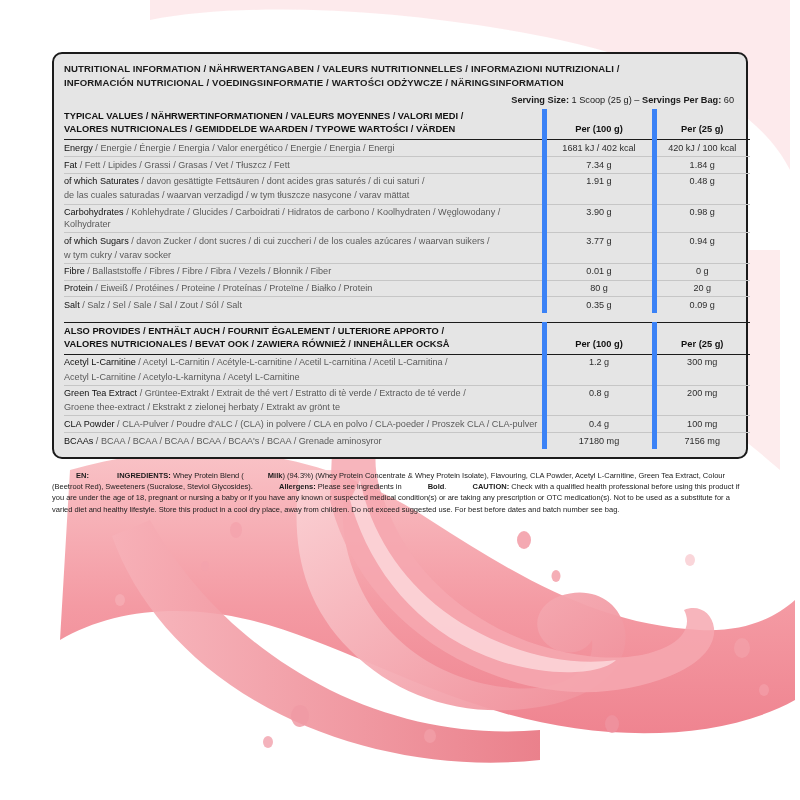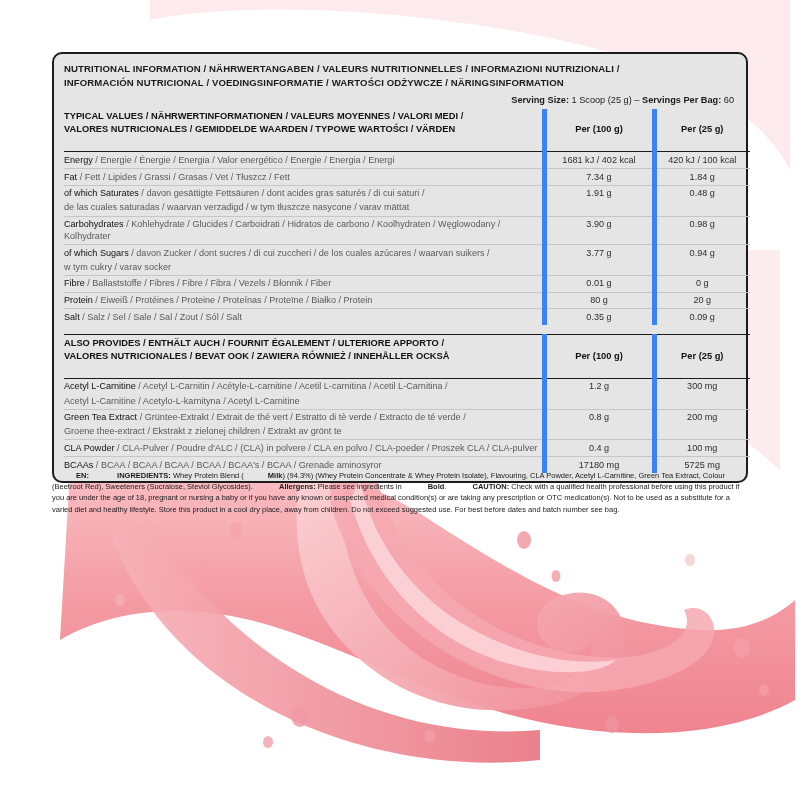--- a/index.html
+++ b/index.html
@@ -90,21 +90,21 @@
     border-left: 5px solid #3b82f6;
     padding-left: 6px;
   }
   td.val.last { padding-right: 2px; }
 
   
   tr.hdr td {
     font-weight: bold;
     font-size: 9.3px;
     color: #111111;
-    padding-bottom: 15px;
+    padding-bottom: 3px;
     line-height: 1.42;
   }
   tr.hdr td.val {
     font-weight: bold;
     vertical-align: bottom;
     color: #111111;
   }
   tr.hdr td.name { color: #111111; }
 
   tr.rule-top > td { border-top: 1.6px solid #1b1b1b; }
@@ -285,33 +285,33 @@
           <td class="name">Acetyl L-Carnitine / Acetylo-L-karnityna / Acetyl L-Carnitine</td>
           <td class="val"></td>
           <td class="val last"></td>
         </tr>
         <tr class="line">
           <td class="name"><b>Green Tea Extract</b><span> / Grüntee-Extrakt / Extrait de thé vert / Estratto di tè verde / Extracto de té verde /</span></td>
           <td class="val">0.8 g</td>
           <td class="val last">200 mg</td>
         </tr>
         <tr class="cont">
-          <td class="name">Groene thee-extract / Ekstrakt z zielonej children / Extrakt av grönt te</td>
+          <td class="name">Groene thee-extract / Ekstrakt z zielonej herbaty / Extrakt av grönt te</td>
           <td class="val"></td>
           <td class="val last"></td>
         </tr>
         <tr class="line">
           <td class="name"><b>CLA Powder</b><span> / CLA-Pulver / Poudre d'ALC / (CLA) in polvere / CLA en polvo / CLA-poeder / Proszek CLA / CLA-pulver</span></td>
           <td class="val">0.4 g</td>
           <td class="val last">100 mg</td>
         </tr>
         <tr class="line">
           <td class="name"><b>BCAAs</b><span> / BCAA / BCAA / BCAA / BCAA / BCAA's / BCAA / Grenade aminosyror</span></td>
           <td class="val">17180 mg</td>
-          <td class="val last">5725 mg</td>
+          <td class="val last">7156 mg</td>
         </tr>
       </tbody>
   </table>
 </div>
 
 <p id="ingredients">
   <b>EN:</b><span>&nbsp; </span><b>INGREDIENTS:</b><span> Whey Protein Blend (</span><b>Milk</b><span>) (94.3%) (Whey Protein Concentrate &amp; Whey Protein Isolate), Flavouring, CLA Powder, Acetyl L-Carnitine, Green Tea Extract, Colour (Beetroot Red), Sweeteners (Sucralose, Steviol Glycosides). </span><b>Allergens:</b><span> Please see ingredients in </span><b>Bold</b><span>. </span><b>CAUTION:</b><span> Check with a qualified health professional before using this product if you are under the age of 18, pregnant or nursing a baby or if you have any known or suspected medical condition(s) or are taking any prescription or OTC medication(s). Not to be used as a substitute for a varied diet and healthy lifestyle. Store this product in a cool dry place, away from children. Do not exceed suggested use. For best before dates and batch number see bag.</span>
 </p>
 
 </body></html>

